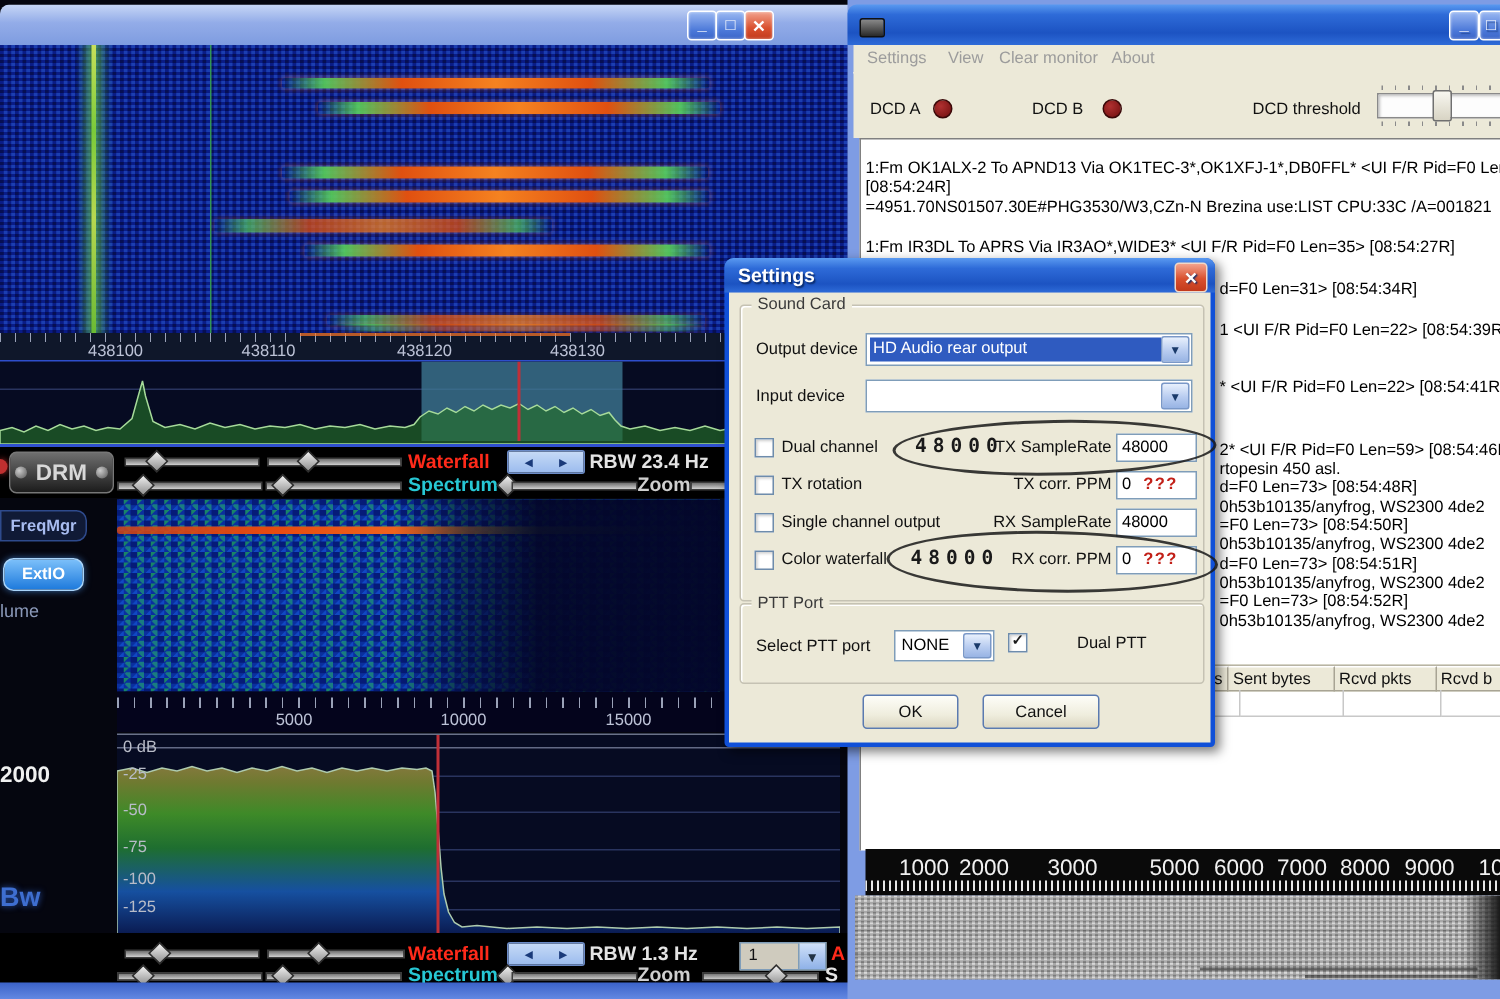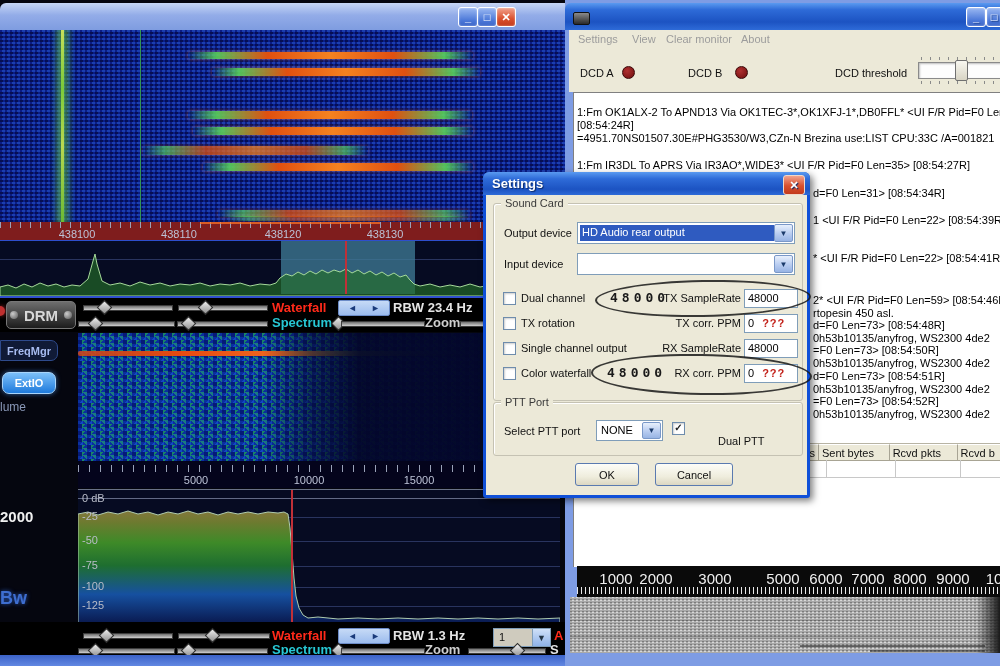--- a/index.html
+++ b/index.html
@@ -20,21 +20,21 @@
     background-image:repeating-conic-gradient(rgba(40,90,210,.55) 0% 25%, rgba(6,10,70,.0) 0% 50%, rgba(5,8,56,.65) 0% 75%, rgba(25,60,170,.0) 0% 100%);
     background-size:5px 4px;overflow:hidden;}
   .carrier{position:absolute;top:0;bottom:0;width:3px;background:linear-gradient(180deg,#C8E05A,#7ACA3A 30%,#B8D850 60%,#6ABA34);
     box-shadow:0 0 7px 3px rgba(110,210,60,.55);}
   .haze{position:absolute;top:0;bottom:0;background:linear-gradient(90deg,transparent,rgba(70,190,70,.28),transparent);}
   .thinline{position:absolute;top:0;bottom:0;width:1px;background:rgba(60,180,80,.8);}
   .sig{position:absolute;border-radius:2px;box-shadow:0 0 4px rgba(255,120,40,.45);
     background:linear-gradient(90deg, rgba(50,170,60,0) 0%, rgba(90,210,90,.9) 10%, #E05010 28%, #F58220 50%, #E05010 72%, rgba(90,210,90,.9) 90%, rgba(50,170,60,0) 100%);}
   .sig.dim{opacity:.75;}
   .sig.faint{opacity:.55;}
-  .lw-scale{left:0;top:222px;width:566px;height:18px;background:#7f1d1d;}
+  .lw-scale{left:0;top:222px;width:566px;height:18px;background:#0f172a;}
   .tickstrip{position:absolute;background:repeating-linear-gradient(90deg,#9AA2B8 0 1px,transparent 1px 10px);}
   .scale-label{position:absolute;color:#BCC2D6;font-size:11px;transform:translateX(-50%);}
   .lw-spec{left:0;top:240px;width:566px;height:55px;background:#060B22;border-top:1px solid #2E4ECC;border-bottom:2px solid #3050D0;overflow:hidden;}
   .passband{position:absolute;left:281px;top:0;width:134px;height:53px;background:rgba(62,120,148,.78);}
   .redline-v{position:absolute;width:2px;background:#C03038;}
   .gridline{position:absolute;left:0;right:0;height:1px;background:rgba(110,130,210,.35);}
   .lw-bar{left:0;width:566px;height:34px;background:#000;}
   .groove{position:absolute;height:4px;background:linear-gradient(180deg,#707070,#CFCFCF);border:1px solid #3C3C3C;}
   .dia{position:absolute;width:9px;height:9px;background:linear-gradient(135deg,#F0F0F0,#8E8E8E);border:1px solid #2E2E2E;transform:rotate(45deg);}
   .lbl-red{position:absolute;color:#FF2A1A;font-weight:bold;font-size:13px;}
@@ -432,19 +432,19 @@
     <div class="ellipse abs" style="left:108px;top:182px;width:217px;height:37px;transform:rotate(1deg);"></div>
 
     <div class="group" style="left:10px;top:230px;width:308px;height:52px;"></div>
     <span class="group-label abs" style="left:18px;top:224px;">PTT Port</span>
     <span class="fld-label abs" style="left:21px;top:253px;">Select PTT port</span>
     <div class="combo abs" style="left:113px;top:248px;width:65px;height:19px;">
       <div class="sel">NONE</div>
       <div class="ddbtn">▼</div>
     </div>
     <div class="cb abs" style="left:189px;top:250px;">✓</div>
-    <span class="fld-label abs" style="left:206px;top:263px;padding-left:29px;">Dual PTT</span>
+    <span class="fld-label abs" style="left:206px;top:251px;padding-left:29px;">Dual PTT</span>
 
     <div class="dlg-btn abs" style="left:92px;top:291px;width:62px;">OK</div>
     <div class="dlg-btn abs" style="left:172px;top:291px;width:76px;">Cancel</div>
   </div>
 
 </div>
 
 </body></html>

